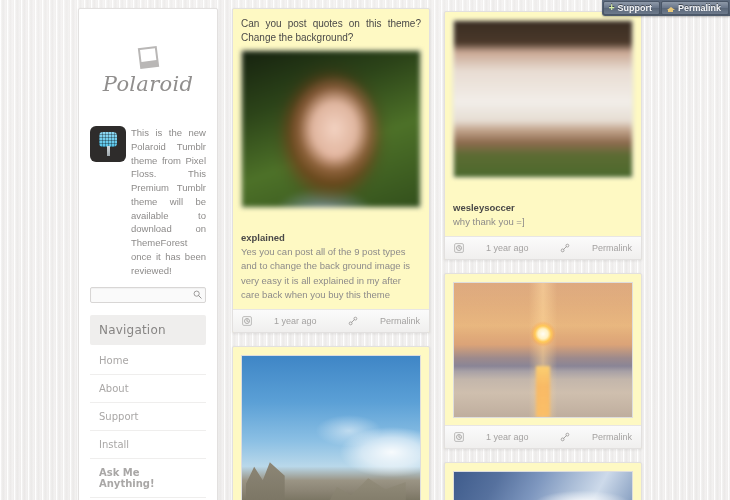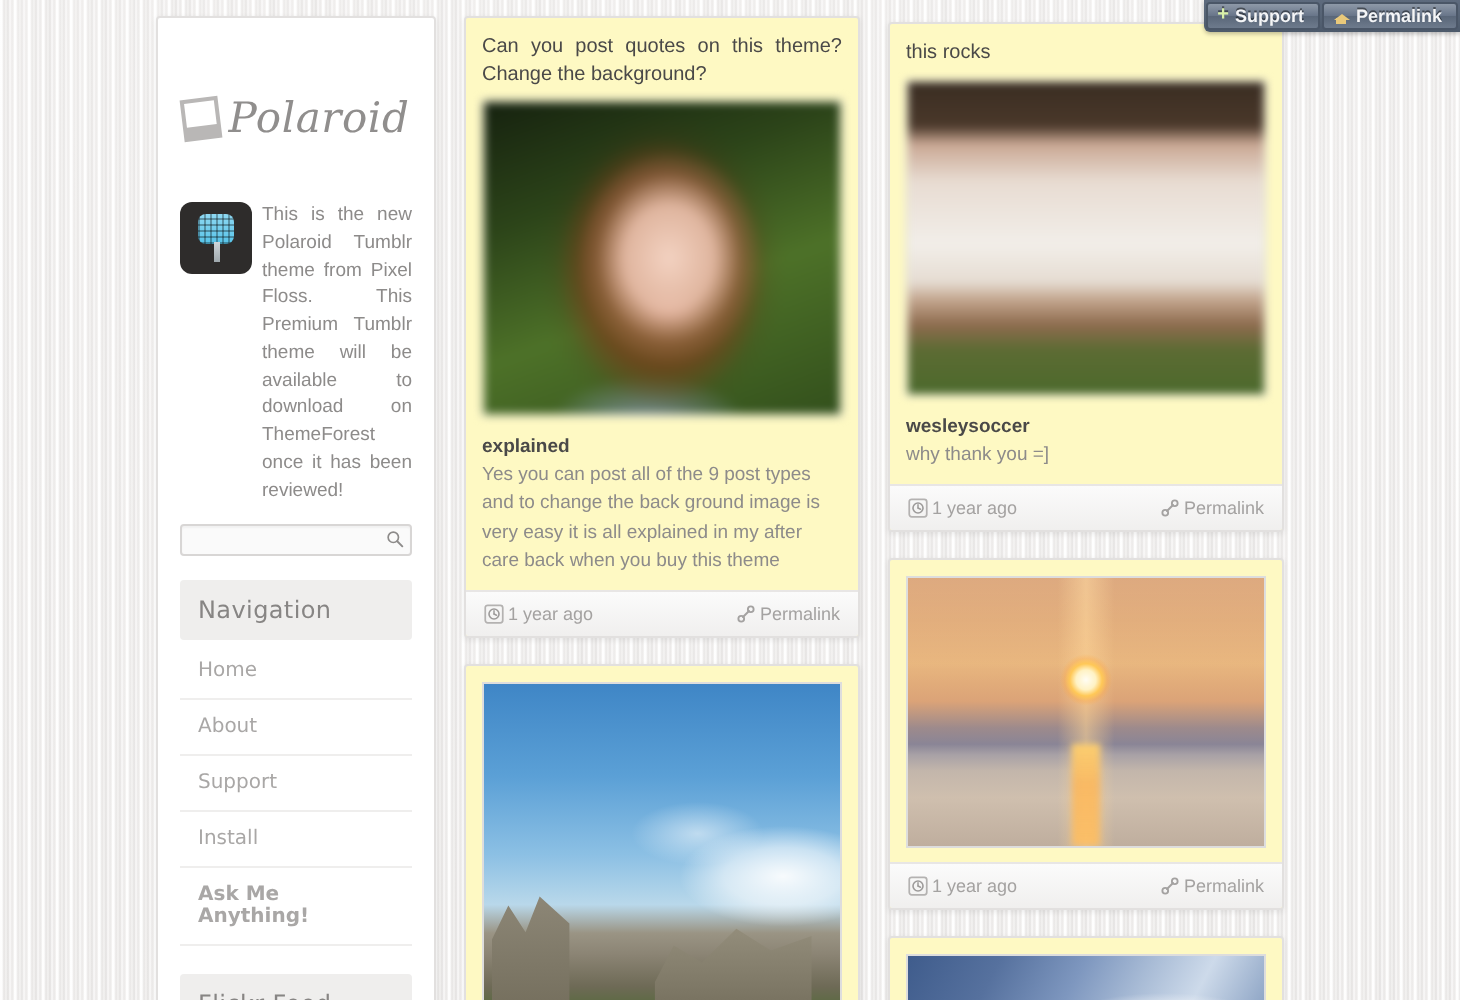--- a/index.html
+++ b/index.html
@@ -105,20 +105,21 @@
     padding: 10px 11px 14px 11px;
     min-height: 484px;
   }
 
   .logo-row {
     display: flex;
     align-items: center;
     justify-content: center;
     gap: 4px;
     margin: 28px 0 30px 0;
+    flex-direction: column;
   }
   .logo-mark {
     width: 19px; height: 21px;
     background: #ffffff;
     border: 2px solid #b9b7b6;
     border-bottom-width: 7px;
     transform: rotate(-7deg);
     flex: 0 0 auto;
     box-sizing: border-box;
   }
@@ -328,21 +329,21 @@
   .ph-clouds {
     height: 70px;
     background:
       radial-gradient(ellipse 60px 16px at 72% 46%, rgba(255,255,255,0.92) 0%, rgba(255,255,255,0.3) 56%, rgba(255,255,255,0) 80%),
       radial-gradient(ellipse 44px 12px at 34% 70%, rgba(255,255,255,0.55) 0%, rgba(255,255,255,0) 78%),
       linear-gradient(118deg,
         #3f5c8c 0%, #56719e 22%, #7e97bf 42%,
         #a9bcd6 58%, #cddaea 72%, #93a9c8 88%, #54719e 100%);
   }
 
-  .post-caption { margin-top: 10px; }
+  .post-caption { margin-top: 24px; }
   .cap-user {
     font-size: 9.5px;
     font-weight: bold;
     color: #4a4948;
     margin-bottom: 2px;
   }
   .cap-text {
     font-size: 9.5px;
     color: #8d8b8a;
     line-height: 1.5;
@@ -351,21 +352,21 @@
   .post-meta {
     display: flex;
     align-items: center;
     justify-content: space-between;
     padding: 6px 9px;
     background: linear-gradient(180deg,#fbfbfb 0%, #f0efee 100%);
     border-top: 1px solid #e8e6e5;
     font-size: 9px;
     color: #a4a2a1;
   }
-  .meta-side { display: flex; align-items: flex-end; gap: 2px; cursor: pointer; }
+  .meta-side { display: flex; align-items: flex-end; gap: 22px; cursor: pointer; }
   .clock-icon, .link-icon { width: 10px; height: 10px; flex: 0 0 10px; }
 </style>
 </head>
 <body>
 
 <div class="tumblr-bar">
   <div class="tumblr-btn">
     <span class="tb-plus">+</span>
     <span>Support</span>
   </div>
@@ -453,21 +454,20 @@
           <div class="post-photo ph-castle"></div>
         </div>
       </article>
 
     </div>
 
     <div class="col col-3">
 
       <article class="post">
         <div class="post-body">
-          <div class="post-title">this rocks</div>
           <div class="post-photo ph-soccer"></div>
           <div class="post-caption">
             <div class="cap-user">wesleysoccer</div>
             <div class="cap-text">why thank you =]</div>
           </div>
         </div>
         <div class="post-meta">
           <span class="meta-side">
             <svg class="clock-icon" viewBox="0 0 16 16">
               <rect x="1" y="1" width="14" height="14" rx="2" fill="none" stroke="#b4b2b1" stroke-width="1.4"></rect>

